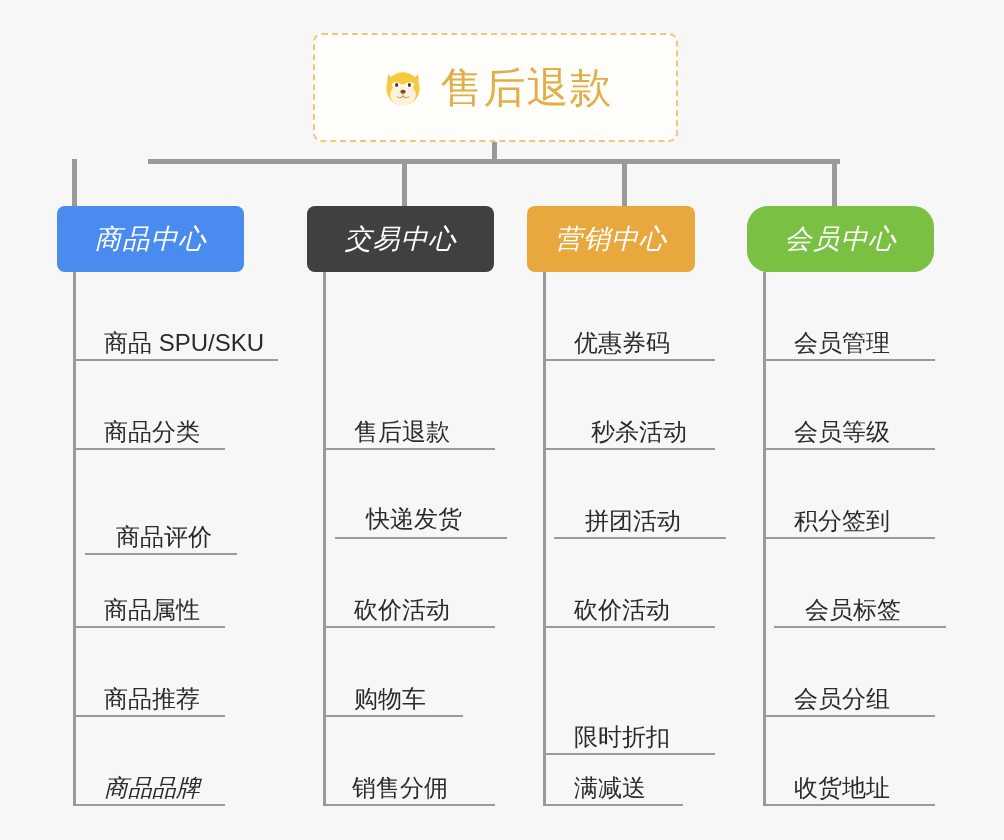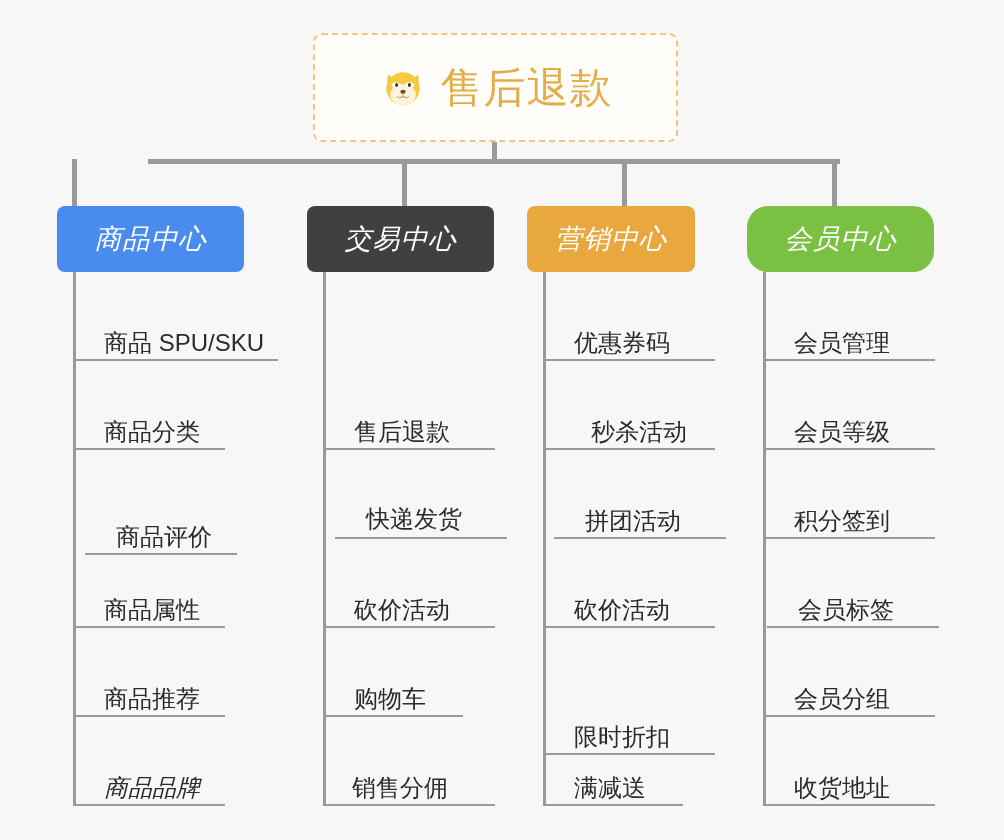--- a/index.html
+++ b/index.html
@@ -235,21 +235,21 @@
         <div class="leaf-spine" style="height: 534px;"></div>
         <div class="leaf-item" style="top: 0px; left: 0px; width: 172px;">
           <span class="leaf-label">会员管理</span>
         </div>
         <div class="leaf-item" style="top: 89px; left: 0px; width: 172px;">
           <span class="leaf-label">会员等级</span>
         </div>
         <div class="leaf-item" style="top: 178px; left: 0px; width: 172px;">
           <span class="leaf-label">积分签到</span>
         </div>
-        <div class="leaf-item" style="top: 267px; left: 4px; width: 172px;">
+        <div class="leaf-item" style="top: 267px; left: 11px; width: 172px;">
           <span class="leaf-label">会员标签</span>
         </div>
         <div class="leaf-item" style="top: 356px; left: 0px; width: 172px;">
           <span class="leaf-label">会员分组</span>
         </div>
         <div class="leaf-item" style="top: 445px; left: 0px; width: 172px;">
           <span class="leaf-label">收货地址</span>
         </div>
       </div>
     </div>

